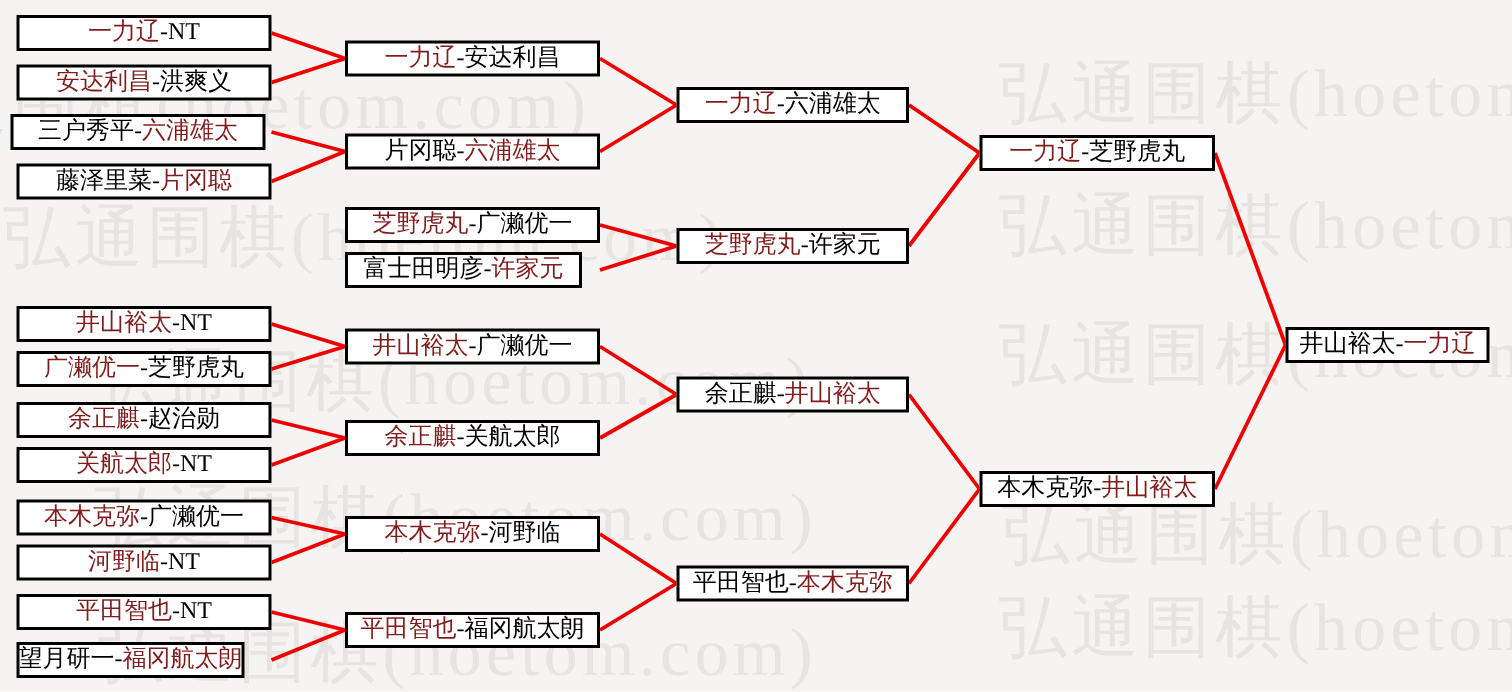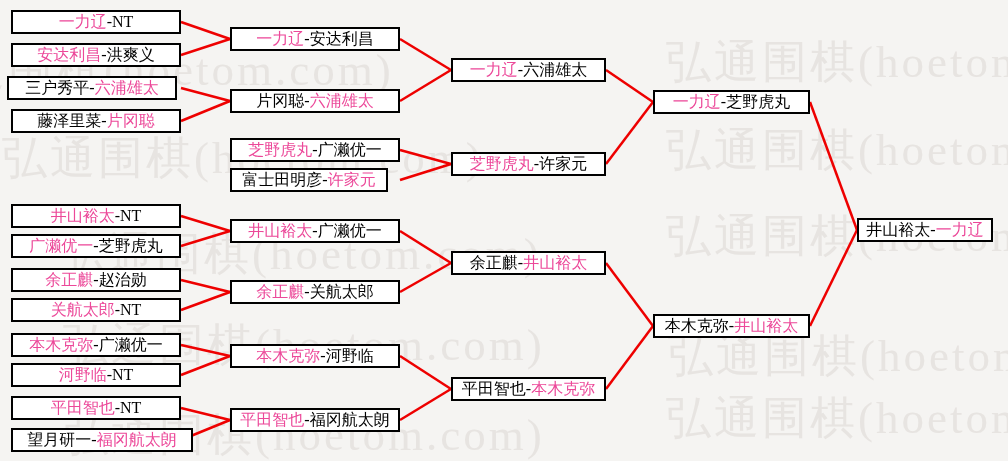--- a/index.html
+++ b/index.html
@@ -15,21 +15,21 @@
     font-family:"Liberation Serif","DejaVu Serif",serif;
   }
   #wires{position:absolute;left:0;top:0;width:1008px;height:461px;}
   .box{
     position:absolute;box-sizing:border-box;
     background:#ffffff;border:2px solid #000000;
     display:flex;align-items:center;justify-content:center;
     font-size:16px;line-height:1;white-space:nowrap;
     color:#000000;
   }
-  .box .win{color:#ec4899;}
+  .box .win{color:#7f1d1d;}
   .box .dash{color:#000000;}
 </style>
 </head>
 <body>
 
 <div id="stage">
   <div id="wm-layer">
       <span class="wm" style="left: -88px; top: 48px; color: rgb(231, 228, 225);">弘通围棋(hoetom.com)</span>
       <span class="wm" style="left: 666px; top: 40px; color: rgb(231, 228, 225);">弘通围棋(hoetom.com)</span>
       <span class="wm" style="left: 2px; top: 136px; color: rgb(231, 228, 225);">弘通围棋(hoetom.com)</span>
@@ -118,21 +118,21 @@
       <div class="box" style="left: 11px; top: 363px; width: 170px; height: 24px;">
         <span class="win">河野临</span>
         <span class="dash">-</span>
         <span class="lose">NT</span>
       </div>
       <div class="box" style="left: 11px; top: 396px; width: 170px; height: 24px;">
         <span class="win">平田智也</span>
         <span class="dash">-</span>
         <span class="lose">NT</span>
       </div>
-      <div class="box" style="left: 11px; top: 428px; width: 182px; height: 24px;">
+      <div class="box" style="left: 11px; top: 428px; width: 152px; height: 24px;">
         <span class="lose">望月研一</span>
         <span class="dash">-</span>
         <span class="win">福冈航太朗</span>
       </div>
       <div class="box" style="left: 230px; top: 27px; width: 170px; height: 24px;">
         <span class="win">一力辽</span>
         <span class="dash">-</span>
         <span class="lose">安达利昌</span>
       </div>
       <div class="box" style="left: 230px; top: 89px; width: 170px; height: 24px;">

